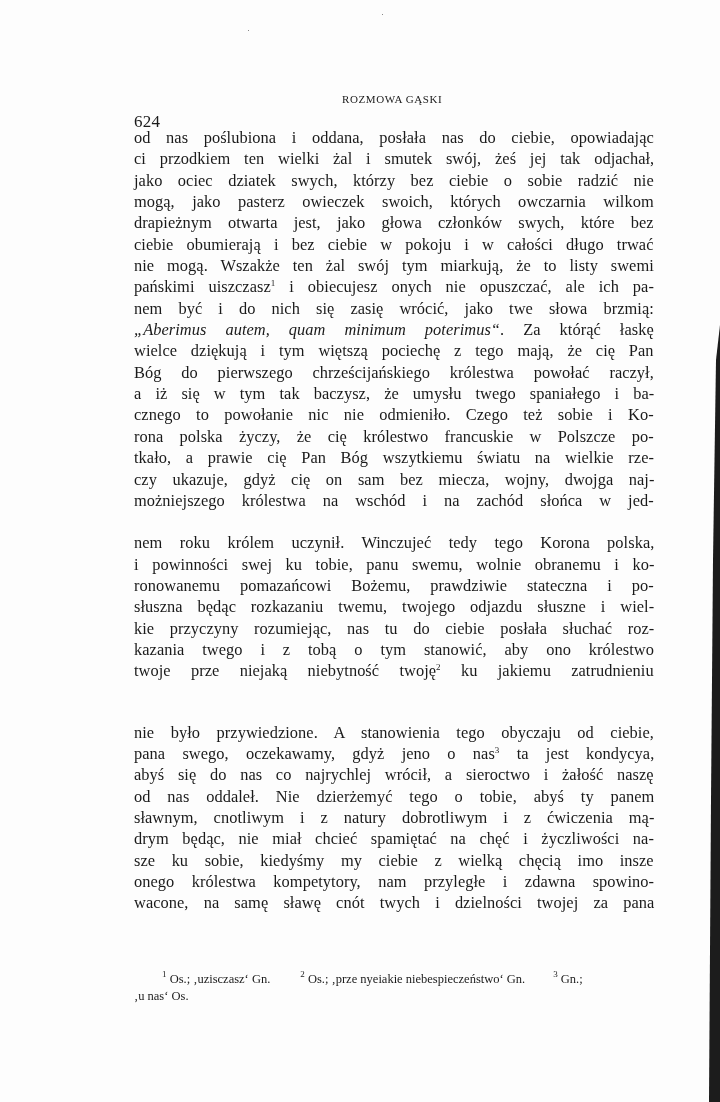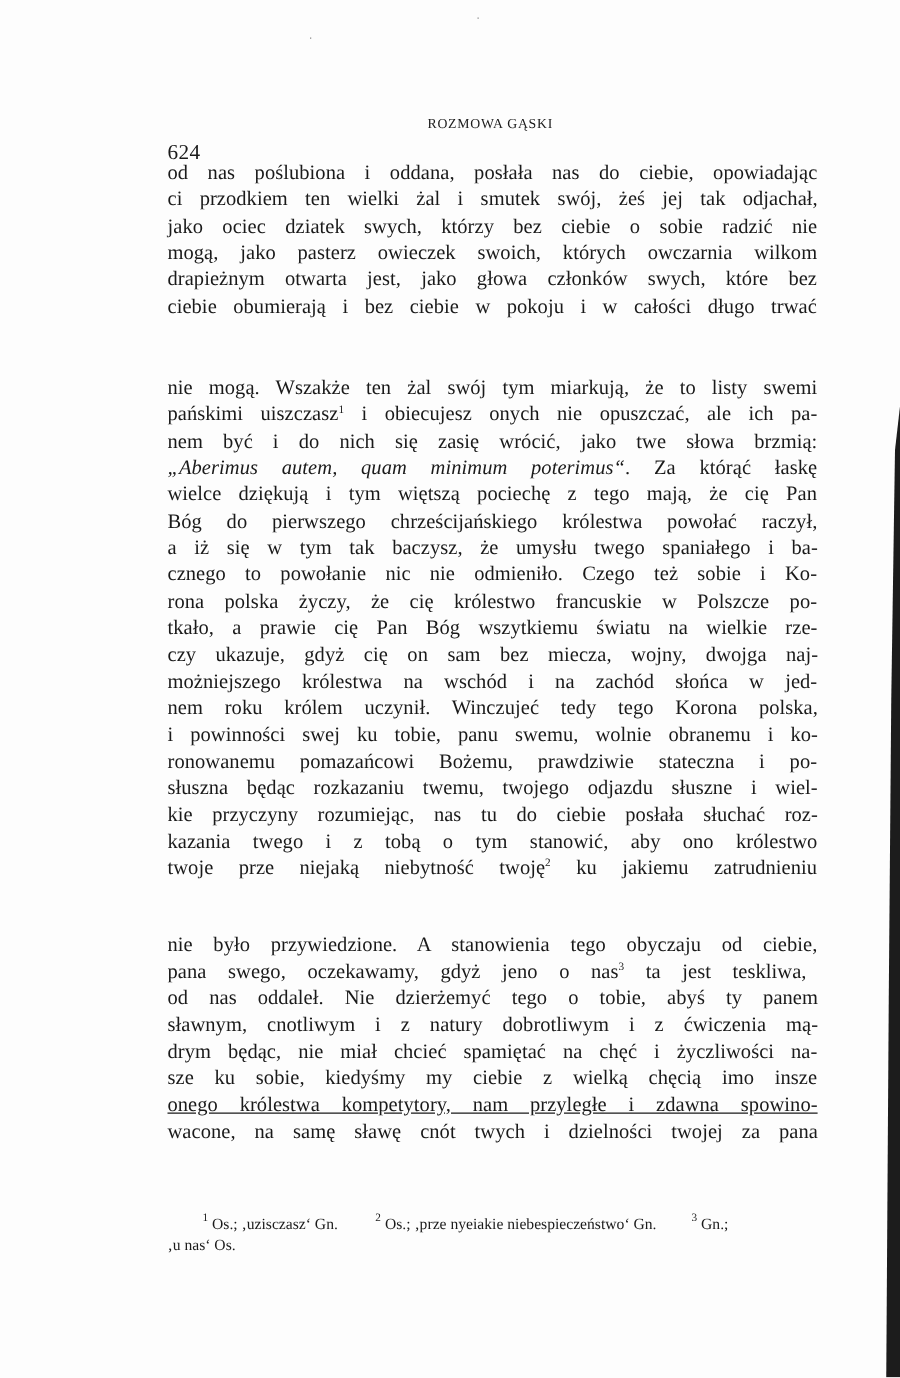--- a/index.html
+++ b/index.html
@@ -114,46 +114,47 @@
     <span class="running-head">ROZMOWA GĄSKI</span>
   </div>
 
   <div class="body-text" id="body-text">
       <span class="line" style="display: block; text-align: left; text-align-last: left; word-spacing: 11.4444px;">od nas poślubiona i oddana, posłała nas do ciebie, opowiadając</span>
       <span class="line" style="display: block; text-align: left; text-align-last: left; word-spacing: 9.63636px;">ci przodkiem ten wielki żal i smutek swój, żeś jej tak odjachał,</span>
       <span class="line" style="display: block; text-align: left; text-align-last: left; word-spacing: 11.3px;">jako ociec dziatek swych, którzy bez ciebie o sobie radzić nie</span>
       <span class="line" style="display: block; text-align: left; text-align-last: left; word-spacing: 13.2857px;">mogą, jako pasterz owieczek swoich, których owczarnia wilkom</span>
       <span class="line" style="display: block; text-align: left; text-align-last: left; word-spacing: 12px;">drapieżnym otwarta jest, jako głowa członków swych, które bez</span>
       <span class="line" style="display: block; text-align: left; text-align-last: left; word-spacing: 9px; font-family: Liberation Serif, serif;">ciebie obumierają i bez ciebie w pokoju i w całości długo trwać</span>
-      <span class="line" style="display: block; text-align: center; text-align-last: left; word-spacing: 8.72727px; margin-top: 44px;">nie mogą. Wszakże ten żal swój tym miarkują, że to listy swemi</span>
+      <span class="line" style="display: block; text-align: center; text-align-last: left; word-spacing: 8.72727px;">nie mogą. Wszakże ten żal swój tym miarkują, że to listy swemi</span>
       <span class="line" style="display: block; text-align: left; text-align-last: left; word-spacing: 9.77778px;"><span>pańskimi uiszczasz</span><sup>1</sup><span> i obiecujesz onych nie opuszczać, ale ich pa-</span></span>
       <span class="line" style="display: block; text-align: left; text-align-last: left; word-spacing: 11.9091px;">nem być i do nich się zasię wrócić, jako twe słowa brzmią:</span>
       <span class="line" style="display: block; text-align: left; text-align-last: left; word-spacing: 14.8571px;"><span class="italic">„Aberimus autem, quam minimum poterimus“</span><span>. Za którąć łaskę</span></span>
       <span class="line" style="display: block; text-align: left; text-align-last: left; word-spacing: 9.63636px;">wielce dziękują i tym więtszą pociechę z tego mają, że cię Pan</span>
       <span class="line" style="display: block; text-align: left; text-align-last: left; word-spacing: 15.6667px;">Bóg do pierwszego chrześcijańskiego królestwa powołać raczył,</span>
       <span class="line" style="display: block; text-align: left; text-align-last: left; word-spacing: 9.91667px;">a iż się w tym tak baczysz, że umysłu twego spaniałego i ba-</span>
       <span class="line" style="display: block; text-align: left; text-align-last: left; word-spacing: 11.2px;">cznego to powołanie nic nie odmieniło. Czego też sobie i Ko-</span>
       <span class="line" style="display: block; text-align: left; text-align-last: left; word-spacing: 12.1111px;">rona polska życzy, że cię królestwo francuskie w Polszcze po-</span>
       <span class="line" style="display: block; text-align: right; text-align-last: left; word-spacing: 10.5px;">tkało, a prawie cię Pan Bóg wszytkiemu światu na wielkie rze-</span>
       <span class="line" style="display: block; text-align: left; text-align-last: left; word-spacing: 11.4px;">czy ukazuje, gdyż cię on sam bez miecza, wojny, dwojga naj-</span>
       <span class="line" style="display: block; text-align: left; text-align-last: left; word-spacing: 12.7778px;">możniejszego królestwa na wschód i na zachód słońca w jed-</span>
-      <span class="line" style="display: block; text-align: right; text-align-last: left; word-spacing: 13.25px;">nem roku królem uczynił. Winczujeć tedy tego Korona polska,</span>
+      <span class="line" style="display: block; text-align: right; text-align-last: left; word-spacing: 13.25px; margin-top: 21px;">nem roku królem uczynił. Winczujeć tedy tego Korona polska,</span>
       <span class="line" style="display: block; text-align: left; text-align-last: left; word-spacing: 9.4px;">i powinności swej ku tobie, panu swemu, wolnie obranemu i ko-</span>
       <span class="line" style="display: block; text-align: left; text-align-last: left; word-spacing: 15.6667px;">ronowanemu pomazańcowi Bożemu, prawdziwie stateczna i po-</span>
       <span class="line" style="display: block; text-align: left; text-align-last: left; word-spacing: 10.75px;">słuszna będąc rozkazaniu twemu, twojego odjazdu słuszne i wiel-</span>
       <span class="line" style="display: block; text-align: left; text-align-last: left; word-spacing: 11.4444px;">kie przyczyny rozumiejąc, nas tu do ciebie posłała słuchać roz-</span>
       <span class="line" style="display: block; text-align: left; text-align-last: left; word-spacing: 13.7px;">kazania twego i z tobą o tym stanowić, aby ono królestwo</span>
       <span class="line" style="display: block; text-align: left; text-align-last: left; word-spacing: 16.1429px;"><span>twoje prze niejaką niebytność twoję</span><sup>2</sup><span> ku jakiemu zatrudnieniu</span></span>
       <span class="line" style="display: block; text-align: right; text-align-last: left; word-spacing: 12.375px; margin-top: 40px;">nie było przywiedzione. A stanowienia tego obyczaju od ciebie,</span>
-      <span class="line" style="display: block; text-align: left; text-align-last: left; word-spacing: 13.1111px;"><span>pana swego, oczekawamy, gdyż jeno o nas</span><sup>3</sup><span> ta jest teskliwa,</span></span>
+      <span class="line" style="display: block; text-align: left; text-align-last: left; word-spacing: 13.1111px;"><span>pana swego, oczekawamy, gdyż jeno o nas</span><sup>3</sup><span> ta jest kondycya,</span></span>
+      <span class="line" style="display: block; text-align: left; text-align-last: left; word-spacing: 9.54545px;">abyś się do nas co najrychlej wrócił, a sieroctwo i żałość naszę</span>
       <span class="line" style="display: block; text-align: left; text-align-last: left; word-spacing: 12.7px;">od nas oddaleł. Nie dzierżemyć tego o tobie, abyś ty panem</span>
       <span class="line" style="display: block; text-align: left; text-align-last: left; word-spacing: 11.7778px;">sławnym, cnotliwym i z natury dobrotliwym i z ćwiczenia mą-</span>
       <span class="line" style="display: block; text-align: left; text-align-last: left; word-spacing: 9.4px;">drym będąc, nie miał chcieć spamiętać na chęć i życzliwości na-</span>
       <span class="line" style="display: block; text-align: left; text-align-last: left; word-spacing: 12.4px;">sze ku sobie, kiedyśmy my ciebie z wielką chęcią imo insze</span>
-      <span class="line" style="display: block; text-align: right; text-align-last: left; word-spacing: 13.2857px; text-decoration: underline;">onego królestwa kompetytory, nam przyległe i zdawna spowino-</span>
+      <span class="line" style="display: block; text-align: right; text-align-last: left; word-spacing: 13.2857px;">onego królestwa kompetytory, nam przyległe i zdawna spowino-</span>
       <span class="line" style="display: block; text-align: left; text-align-last: left; word-spacing: 11px;">wacone, na samę sławę cnót twych i dzielności twojej za pana</span>
     </div>
 
   <div class="footnotes">
     <span class="fn-line">
       <span class="fn fn-1"><sup>1</sup><span> Os.; ‚uzisczasz‘ Gn.</span></span><span class="fn fn-2"><sup>2</sup><span> Os.; ‚prze nyeiakie niebespieczeństwo‘ Gn.</span></span><span class="fn fn-3"><sup>3</sup><span> Gn.;</span></span>
     </span>
     <span class="fn-line">‚u nas‘ Os.</span>
   </div>
 

